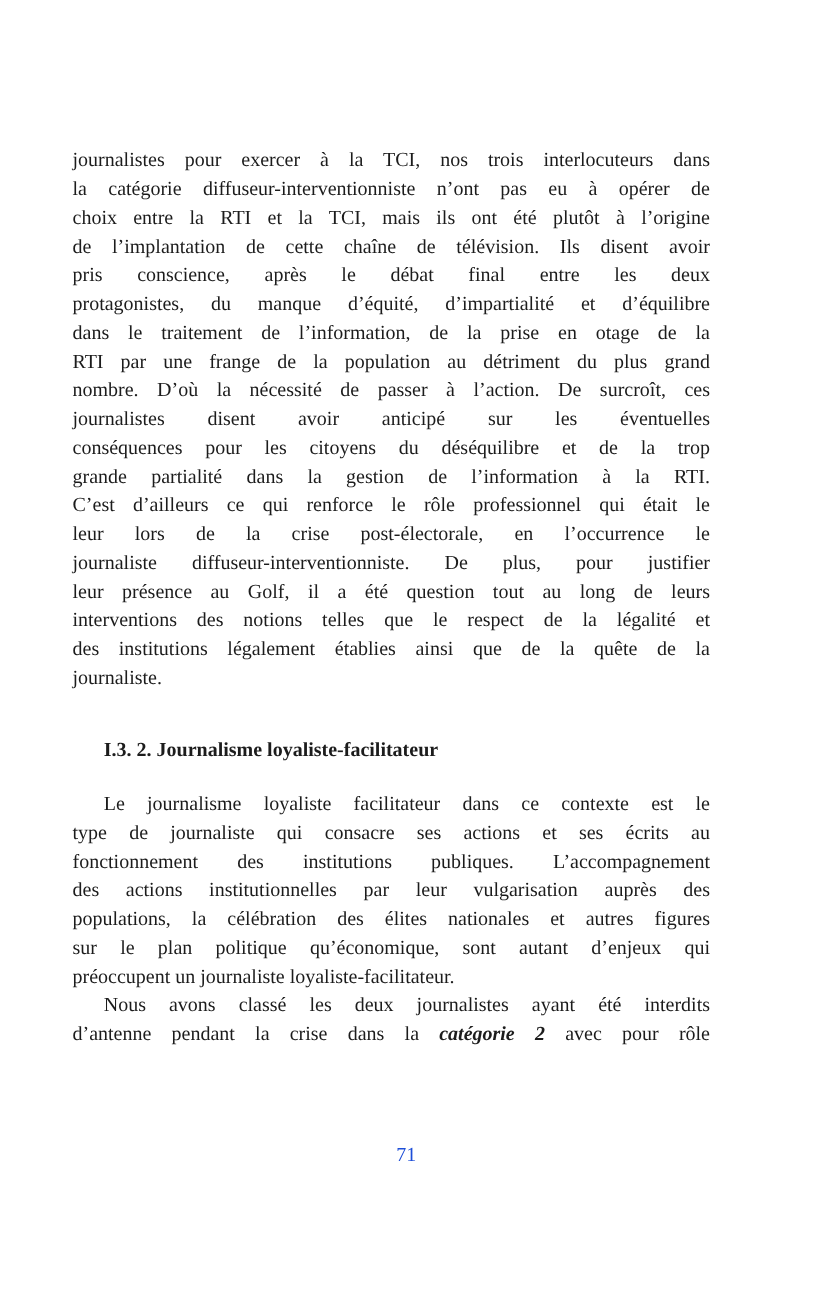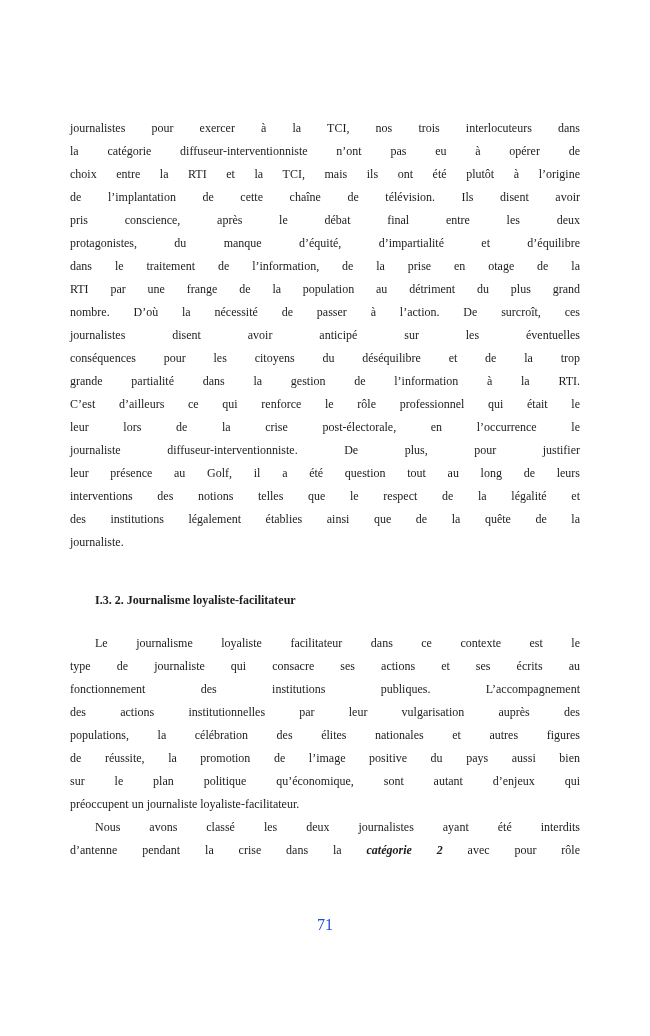--- a/index.html
+++ b/index.html
@@ -11,24 +11,24 @@
     position: relative;
     width: 650px;
     height: 1036px;
     background: #ffffff;
     color: #1c1c1c;
     font-family: "Liberation Serif", serif;
     overflow: hidden;
   }
   .text-block {
     position: absolute;
-    left: 70px;
+    left: 58px;
     top: 117px;
     width: 510px;
-    font-size: 12px;
+    font-size: 16px;
     line-height: 23px;
   }
   .line {
     text-align: justify;
     text-align-last: justify;
     text-justify: inter-word;
     white-space: normal;
   }
   .line.no-justify {
     text-align: left;
@@ -85,21 +85,20 @@
       </div>
       <div class="block heading">
         <div class="line no-justify indent">I.3. 2. Journalisme loyaliste-facilitateur</div>
       </div>
       <div class="block paragraph">
         <div class="line indent">Le journalisme loyaliste facilitateur dans ce contexte est le</div>
         <div class="line">type de journaliste qui consacre ses actions et ses écrits au</div>
         <div class="line">fonctionnement des institutions publiques. L’accompagnement</div>
         <div class="line">des actions institutionnelles par leur vulgarisation auprès des</div>
         <div class="line">populations, la célébration des élites nationales et autres figures</div>
-        <div class="line">de réussite, la promotion de l’image positive du pays aussi bien</div>
         <div class="line">sur le plan politique qu’économique, sont autant d’enjeux qui</div>
         <div class="line no-justify">préoccupent un journaliste loyaliste-facilitateur.</div>
       </div>
       <div class="block paragraph">
         <div class="line indent">Nous avons classé les deux journalistes ayant été interdits</div>
         <div class="line"><span>d’antenne pendant la crise dans la </span><span class="seg-bold-italic">catégorie 2</span><span> avec pour rôle</span></div>
       </div>
     </div>
   <div class="page-number">71</div>
 </div>

